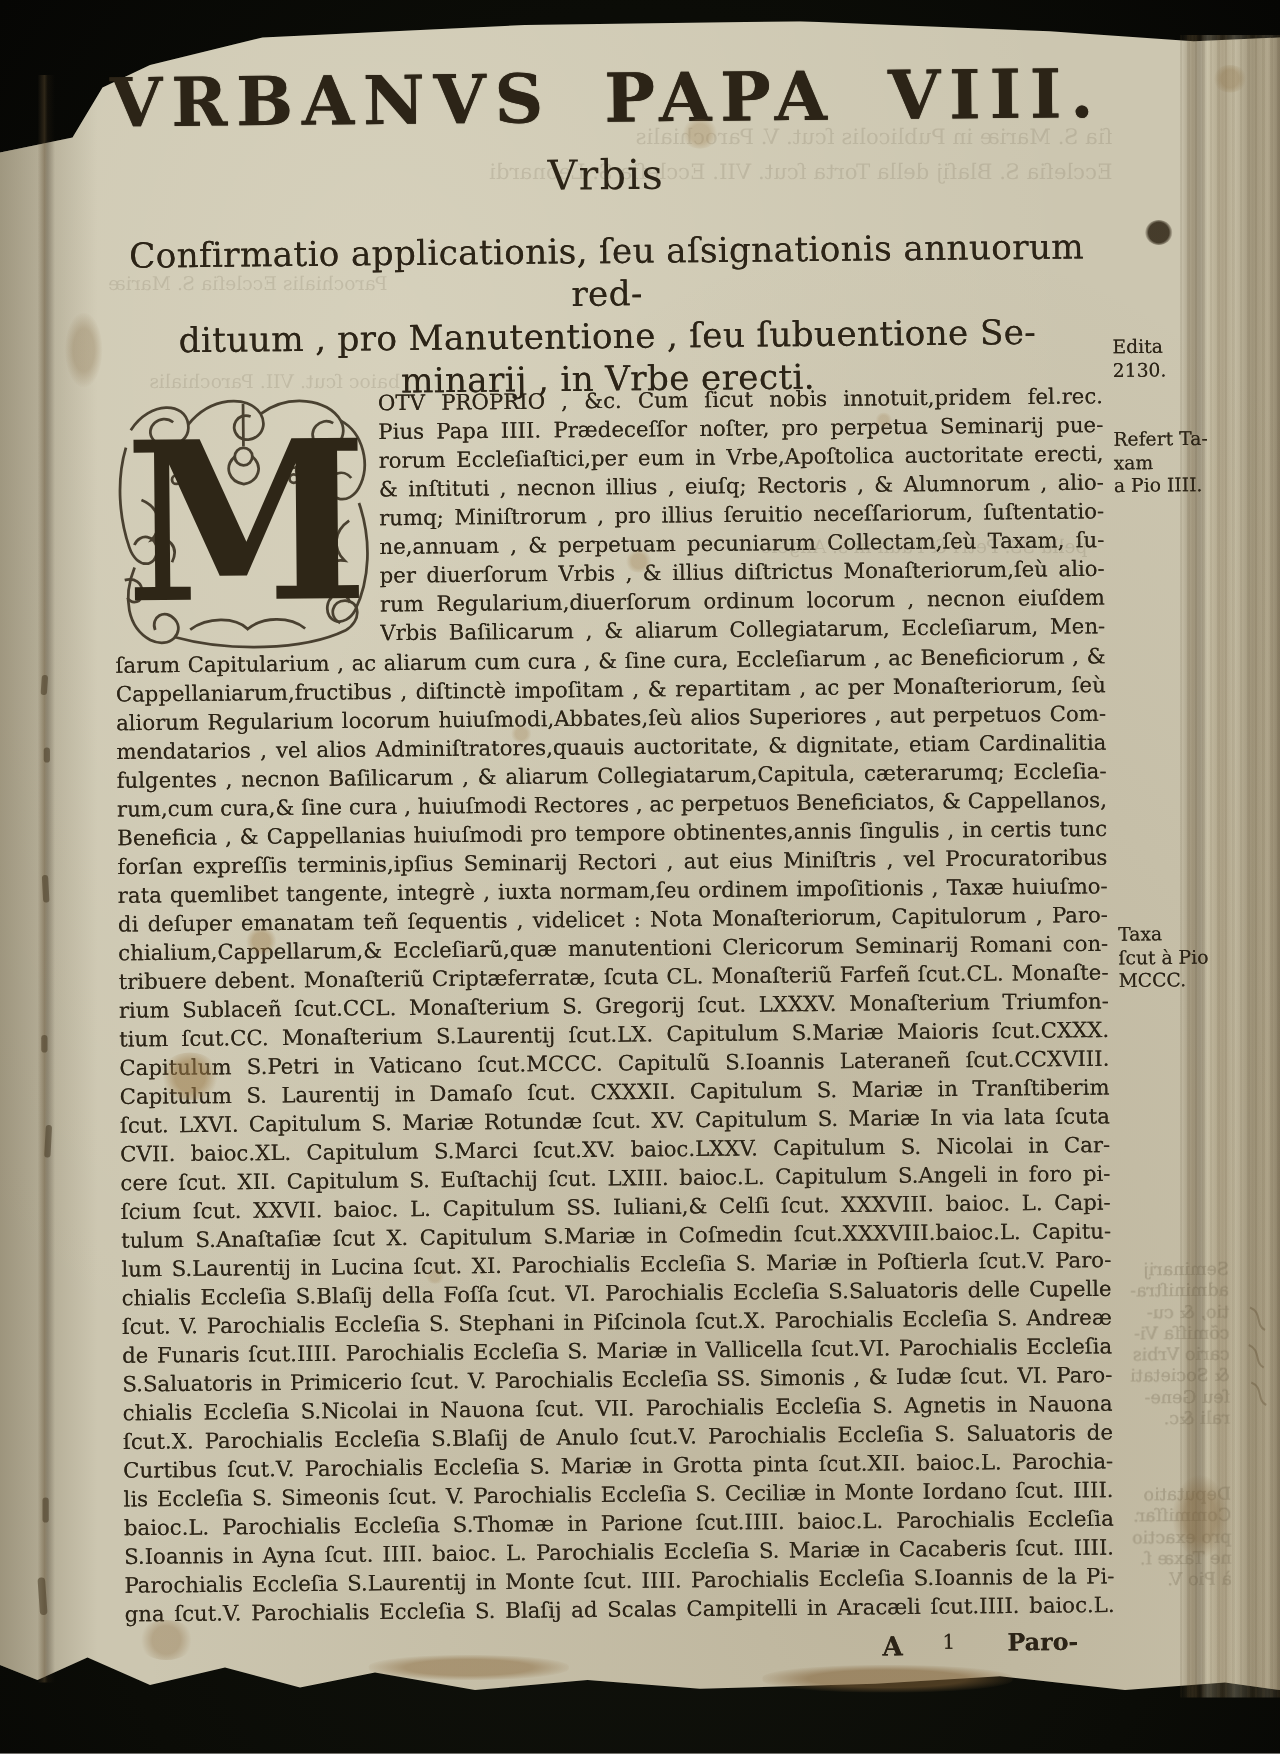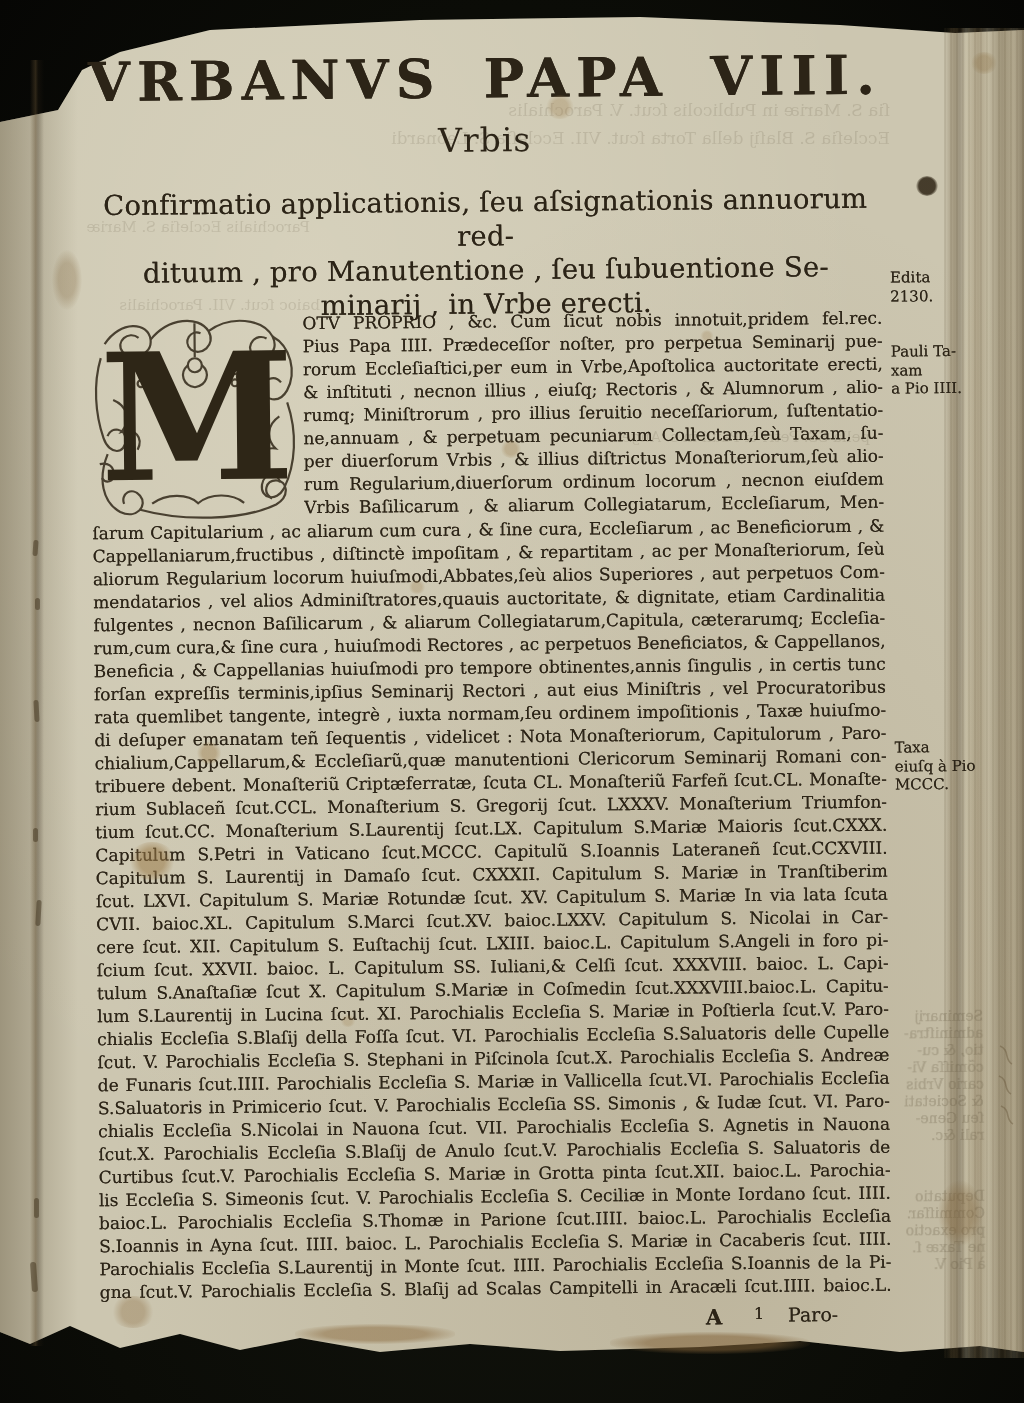--- a/index.html
+++ b/index.html
@@ -51,21 +51,21 @@
   
   #dropcap-row{top:276px;height:208px;display:flex;}
   #dropcap-box{width:212px;height:207px;flex:0 0 212px;position:relative;}
   #first-lines{flex:1;}
   .tline{font-size:17px;line-height:23px;text-align:justify;text-align-last:justify;height:23px;overflow:hidden;text-shadow:0 0 .4px rgba(40,32,20,.75);}
   #body-lines{top:484px;}
   #footer-row{top:1272px;height:26px;font-size:19px;}
   #footer-row span{position:absolute;text-shadow:0 0 .4px rgba(40,32,20,.8);}
   #sig{left:606px;font-weight:bold;font-size:21px;}
   #leafno{left:654px;font-size:16px;}
-  #catchword{left:688px;}
+  #catchword{left:706px;font-weight:bold;}
   
   .margin-note{position:absolute;left:800px;width:82px;font-size:15px;line-height:18.5px;text-shadow:0 0 .3px rgba(40,32,20,.8);}
   .margin-note .tline{font-size:15px;line-height:18.5px;height:18.5px;text-align:left;text-align-last:left;}
   #note-0{top:238px;}
   #note-1{top:312px;}
   #note-2{top:708px;}
   
   .bleed{position:absolute;color:#615640;opacity:.16;transform:scaleX(-1);filter:blur(.4px);font-size:17px;white-space:nowrap;pointer-events:none;}
   .bleed-block{position:absolute;opacity:.28;color:#6a5e45;transform:scaleX(-1);filter:blur(.35px);pointer-events:none;}
   .bleed-block .tline{font-size:14px;line-height:17px;height:17px;text-align:left;text-align-last:left;}
@@ -202,27 +202,27 @@
       <span id="sig">A</span>
       <span id="leafno">1</span>
       <span id="catchword">Paro-</span>
     </div>
 
     <div class="margin-note" id="note-0">
         <div class="tline">Edita anno</div>
         <div class="tline">2130.</div>
       </div>
     <div class="margin-note" id="note-1">
-        <div class="tline">Pauli Ta-</div>
+        <div class="tline">Refert Ta-</div>
         <div class="tline">xam factam</div>
         <div class="tline">a Pio IIII.</div>
       </div>
     <div class="margin-note" id="note-2">
         <div class="tline">Taxa impo-</div>
-        <div class="tline">eiuſq à Pio</div>
+        <div class="tline">ſcut à Pio</div>
         <div class="tline">MCCC.</div>
       </div>
 
     <div class="bleed-block" id="bleed-right-0">
         <div class="tline">Seminarij</div>
         <div class="tline">adminiſtra-</div>
         <div class="tline">tio, &amp; cu-</div>
         <div class="tline">cõmiſſa Vi-</div>
         <div class="tline">cario Vrbis</div>
         <div class="tline">&amp; Societati</div>

